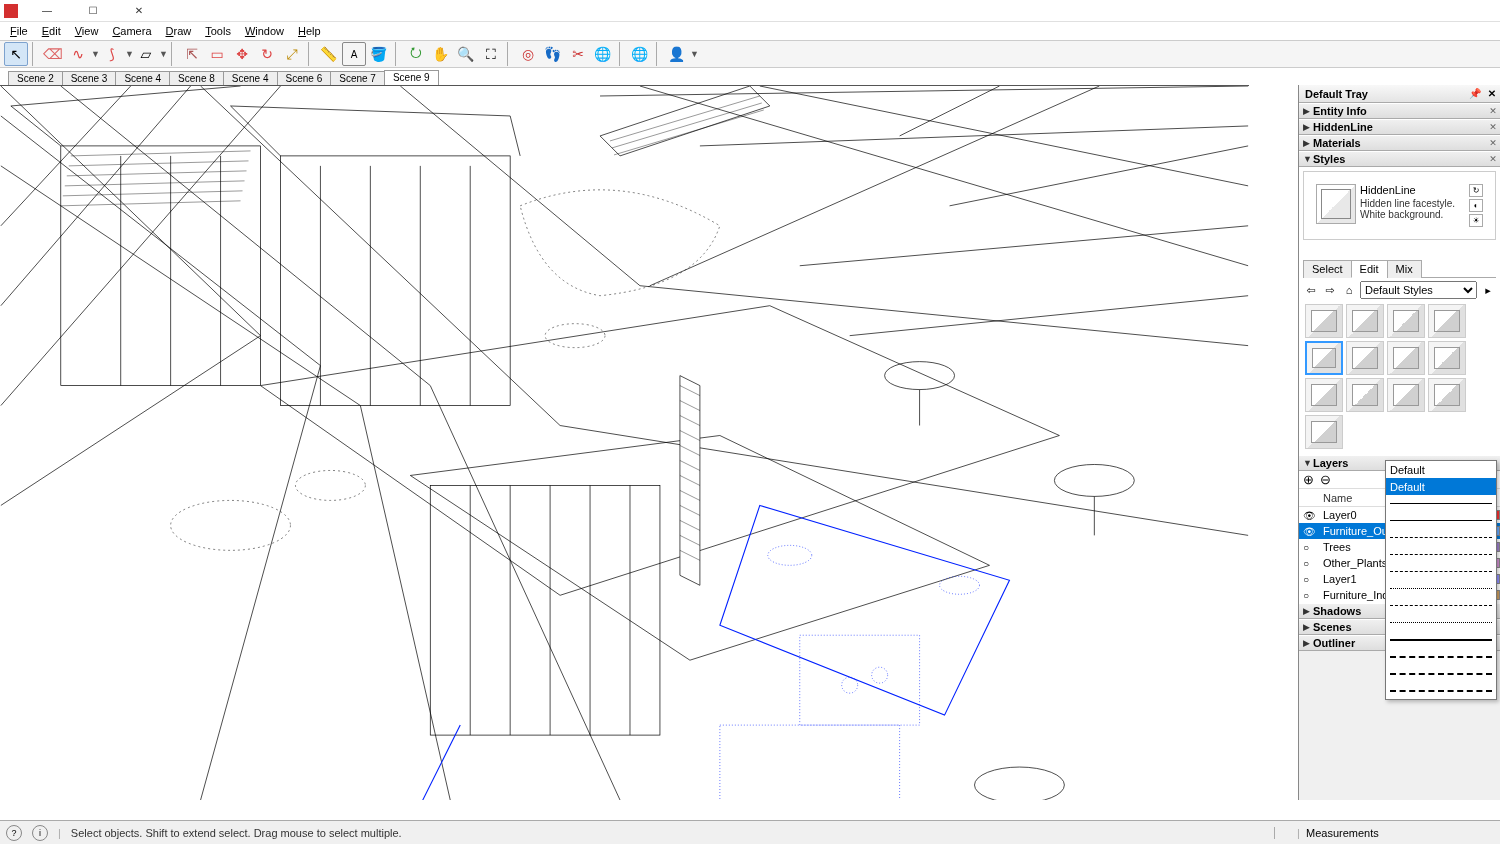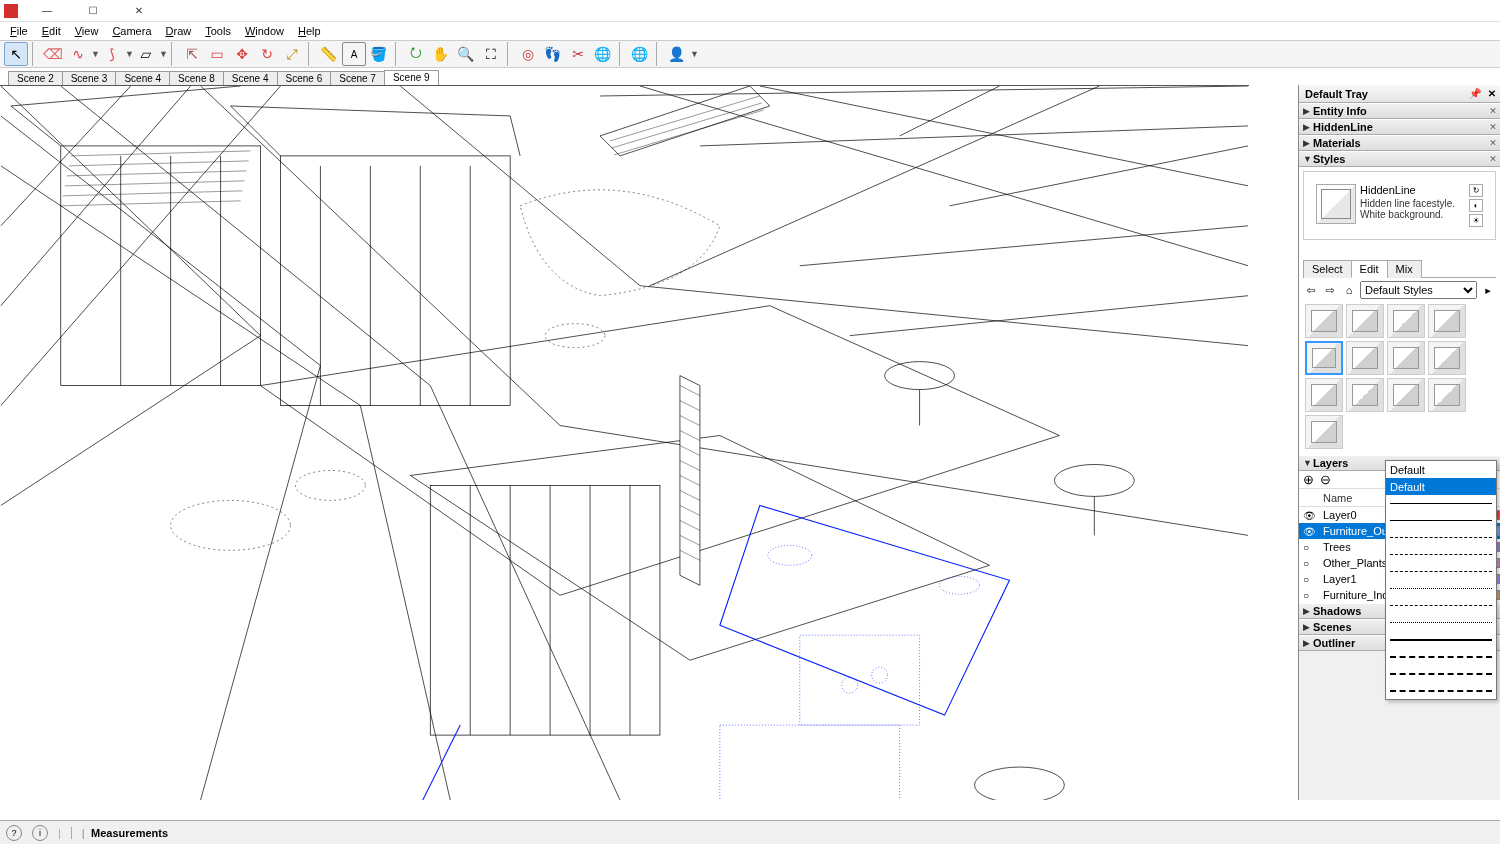--- a/index.html
+++ b/index.html
@@ -62,21 +62,21 @@
 .layer-row .eye { width:18px; cursor:pointer; font-size:10px; }
 .layer-row .lname { flex:1; padding-left:2px; }
 .layer-row .sw { width:12px; height:10px; border:1px solid #888; }
 .dashes-popup { position:absolute; right:3px; top:460px; width:112px; background:#fff; border:1px solid #777; box-shadow:2px 2px 4px rgba(0,0,0,.25); z-index:50; }
 .dash-opt { height:17px; display:flex; align-items:center; padding:0 4px; cursor:pointer; }
 .dash-opt.sel { background:#0078d7; color:#fff; }
 .dash-line { width:100%; height:0; border-top-width:1px; border-top-color:#000; }
 .statusbar { position:absolute; bottom:0; left:0; right:0; height:24px; background:#f0f0f0; border-top:1px solid #aaa; display:flex; align-items:center; padding:0 6px; gap:10px; }
 .statusbar .sicon { width:16px; height:16px; border:1px solid #888; border-radius:50%; display:flex; align-items:center; justify-content:center; font-size:9px; cursor:pointer; }
 .statusbar .msg { flex:1; color:#333; }
-.statusbar .meas { border-left:1px solid #aaa; padding-left:10px; width:220px;font-weight:bold; }
+.statusbar .meas { border-left:1px solid #aaa; padding-left:22px; width:220px; }
 </style>
 </head>
 <body>
 
 <div class="titlebar">
   <span class="logo"></span>
   <div class="winbtns">
     <div class="winbtn">—</div>
     <div class="winbtn">☐</div>
     <div class="winbtn close">✕</div>
@@ -400,14 +400,15 @@
       <div class="dash-opt">
         <div class="dash-line" style="border-top-style:dashed;border-top-width:2px"></div>
       </div>
     </div>
 </div>
 
 <div class="statusbar">
   <span class="sicon">?</span>
   <span class="sicon">i</span>
   <span style="color:#aaa">|</span>
+  <span class="msg">Select objects. Shift to extend select. Drag mouse to select multiple.</span>
   <span class="meas"><span style="color:#aaa">|</span>&nbsp;&nbsp;<span>Measurements</span></span>
 </div>
 
 </body></html>

